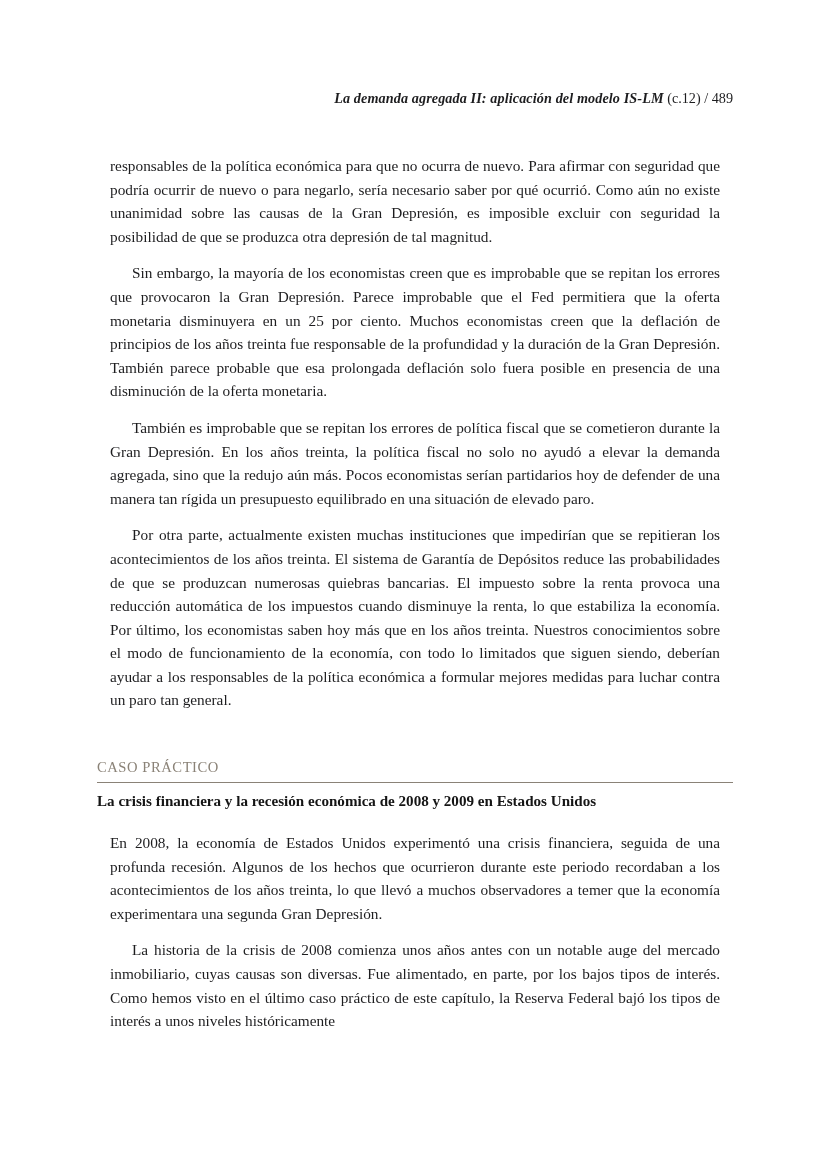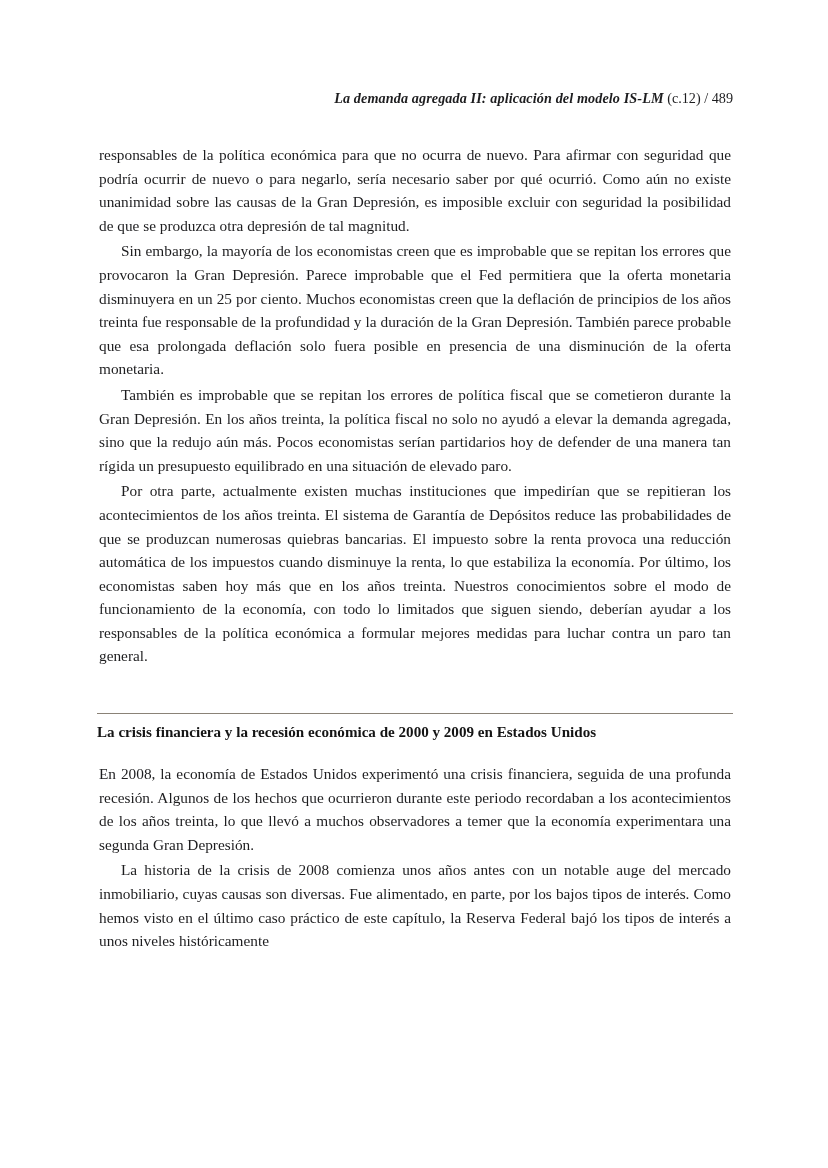--- a/index.html
+++ b/index.html
@@ -50,21 +50,21 @@
 
   
   .column {
     position: absolute;
     left: 97px;
     top: 141px;
     width: 636px;
   }
 
   p.body {
-    margin: 2px;
+    margin: 13px;
     font-size: 15.3px;
     line-height: 23.6px;
     text-align: justify;
     text-justify: inter-word;
     hyphens: manual;
     -webkit-hyphens: manual;
     color: #1d1d1f;
   }
   p.body.indent {
     text-indent: 22px;
@@ -115,22 +115,23 @@
   </div>
 
   <div class="column">
 
     <p class="body noindent">responsables de la política económica para que no ocurra de nuevo. Para afirmar con seguridad que podría ocurrir de nuevo o para negarlo, sería necesario saber por qué ocurrió. Como aún no existe unanimidad sobre las causas de la Gran Depresión, es imposible excluir con seguridad la posibilidad de que se produzca otra depresión de tal magnitud.</p>
     <p class="body indent">Sin embargo, la mayoría de los economistas creen que es improbable que se repitan los errores que provocaron la Gran Depresión. Parece improbable que el Fed permitiera que la oferta monetaria disminuyera en un 25 por ciento. Muchos economistas creen que la deflación de principios de los años treinta fue responsable de la profundidad y la duración de la Gran Depresión. También parece probable que esa prolongada deflación solo fuera posible en presencia de una disminución de la oferta monetaria.</p>
     <p class="body indent">También es improbable que se repitan los errores de política fiscal que se cometieron durante la Gran Depresión. En los años treinta, la política fiscal no solo no ayudó a elevar la demanda agregada, sino que la redujo aún más. Pocos economistas serían partidarios hoy de defender de una manera tan rígida un presupuesto equilibrado en una situación de elevado paro.</p>
     <p class="body indent">Por otra parte, actualmente existen muchas instituciones que impedirían que se repitieran los acontecimientos de los años treinta. El sistema de Garantía de Depósitos reduce las probabilidades de que se produzcan numerosas quiebras bancarias. El impuesto sobre la renta provoca una reducción automática de los impuestos cuando disminuye la renta, lo que estabiliza la economía. Por último, los economistas saben hoy más que en los años treinta. Nuestros conocimientos sobre el modo de funcionamiento de la economía, con todo lo limitados que siguen siendo, deberían ayudar a los responsables de la política económica a formular mejores medidas para luchar contra un paro tan general.</p>
 
     <div class="case-block">
+      <div class="case-kicker">CASO PRÁCTICO</div>
       <hr class="case-rule">
-      <div class="case-title">La crisis financiera y la recesión económica de 2000 y 2009 en Estados Unidos</div>
+      <div class="case-title">La crisis financiera y la recesión económica de 2008 y 2009 en Estados Unidos</div>
       <div class="case-body">
         <p class="body noindent">En 2008, la economía de Estados Unidos experimentó una crisis financiera, seguida de una profunda recesión. Algunos de los hechos que ocurrieron durante este periodo recordaban a los acontecimientos de los años treinta, lo que llevó a muchos observadores a temer que la economía experimentara una segunda Gran Depresión.</p>
         <p class="body indent">La historia de la crisis de 2008 comienza unos años antes con un notable auge del mercado inmobiliario, cuyas causas son diversas. Fue alimentado, en parte, por los bajos tipos de interés. Como hemos visto en el último caso práctico de este capítulo, la Reserva Federal bajó los tipos de interés a unos niveles históricamente</p>
       </div>
     </div>
 
   </div>
 </div>
 
 </body></html>

